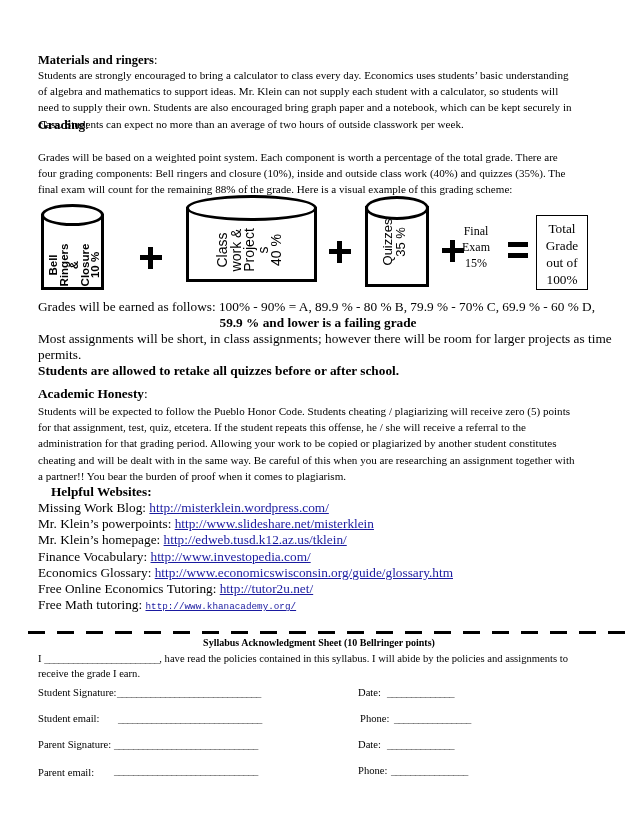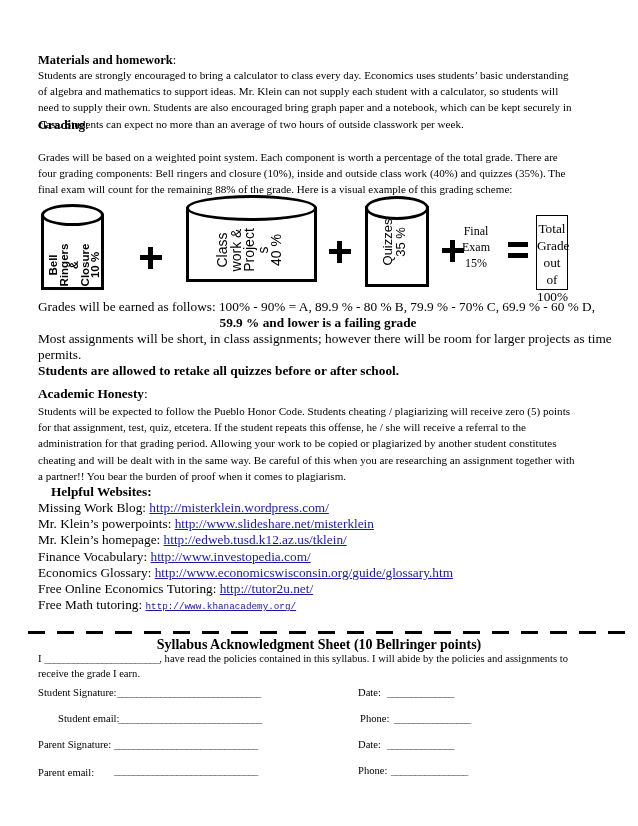--- a/index.html
+++ b/index.html
@@ -30,21 +30,21 @@
   .form { font-size: 10.6px; }
   .form-row { position: absolute; white-space: nowrap; }
   .blank { letter-spacing: -0.5px; color: #444; text-align: right; }
 </style>
 </head>
 <body>
 
 <div class="page">
 
   <div class="abs h-small" style="left:38px; top:53px;">
-    <span>Materials and homework</span><span class="colon">:</span>
+    <span>Materials and ringers</span><span class="colon">:</span>
   </div>
   <div class="abs para" style="left:38px; top:67px;">
     <p>Students are strongly encouraged to bring a calculator to class every day.  Economics uses students’ basic understanding</p>
     <p>of algebra and mathematics to support ideas.  Mr. Klein can not supply each student with a calculator, so students will</p>
     <p>need to supply their own.  Students are also encouraged bring graph paper and a notebook, which can be kept securely in</p>
     <p>class.  Students can expect no more than an average of two hours of outside classwork per week.</p>
   </div>
 
   <div class="abs h-small" style="left:38px; top:117px; font-size:13px;">
     <span>Grading</span><span class="colon">:</span>
@@ -109,21 +109,21 @@
       <div>Final</div>
       <div>Exam</div>
       <div>15%</div>
     </div>
 
     <div class="abs" style="left:508px; top:52px; width:20px; height:16px;">
       <div class="eq-bar" style="left:0; top:0; width:20px; height:5px;"></div>
       <div class="eq-bar" style="left:0; top:11px; width:20px; height:5px;"></div>
     </div>
 
-    <div class="total-box" style="left:536px; top:25px; width:32px; height:75px;">
+    <div class="total-box" style="left:536px; top:25px; width:52px; height:75px;">
       <div>Total</div>
       <div>Grade</div>
       <div>out of</div>
       <div>100%</div>
     </div>
   </div>
 
   <div class="abs big" style="left:38px; top:299px;">
     <p>Grades will be earned as follows: 100% - 90% = A, 89.9 % - 80 % B, 79.9 % - 70% C, 69.9 % - 60 % D,</p>
   </div>
@@ -179,34 +179,34 @@
     <div class="dash" style="left:405px;"></div>
     <div class="dash" style="left:434px;"></div>
     <div class="dash" style="left:463px;"></div>
     <div class="dash" style="left:492px;"></div>
     <div class="dash" style="left:521px;"></div>
     <div class="dash" style="left:550px;"></div>
     <div class="dash" style="left:579px;"></div>
     <div class="dash" style="left:608px;"></div>
   </div>
 
-  <div class="abs bold center" style="left:0; top:637px; width:638px; font-size:14px;">Syllabus Acknowledgment Sheet  (10 Bellringer points)</div>
+  <div class="abs bold center" style="left:0; top:637px; width:638px; font-size:10px;">Syllabus Acknowledgment Sheet  (10 Bellringer points)</div>
   <div class="abs form" style="left:38px; top:652px; line-height:14.5px; white-space:nowrap;">
     <div><span>I </span><span class="blank">________________________</span><span>, have read the policies contained in this syllabus.  I will abide by the policies and assignments to</span></div>
     <div>receive the grade I earn.</div>
   </div>
 
   <div class="form-row form" style="left:38px; top:687px;">
     <span style="position:absolute; left:0; top:0;">Student Signature:</span>
     <span class="blank" style="position:absolute; left:79px; top:0;">______________________________</span>
     <span style="position:absolute; left:320px; top:0;">Date:</span>
     <span class="blank" style="position:absolute; left:349px; top:0;">______________</span>
   </div>
   <div class="form-row form" style="left:38px; top:713px;">
-    <span style="position:absolute; left:0; top:0;margin-left:20px;">Student email:</span>
+    <span style="position:absolute; left:0; top:0;">Student email:</span>
     <span class="blank" style="position:absolute; left:80px; top:0;">______________________________</span>
     <span style="position:absolute; left:322px; top:0;">Phone:</span>
     <span class="blank" style="position:absolute; left:356px; top:0;">________________</span>
   </div>
   <div class="form-row form" style="left:38px; top:739px;">
     <span style="position:absolute; left:0; top:0;">Parent Signature:</span>
     <span class="blank" style="position:absolute; left:76px; top:0;">______________________________</span>
     <span style="position:absolute; left:320px; top:0;">Date:</span>
     <span class="blank" style="position:absolute; left:349px; top:0;">______________</span>
   </div>

